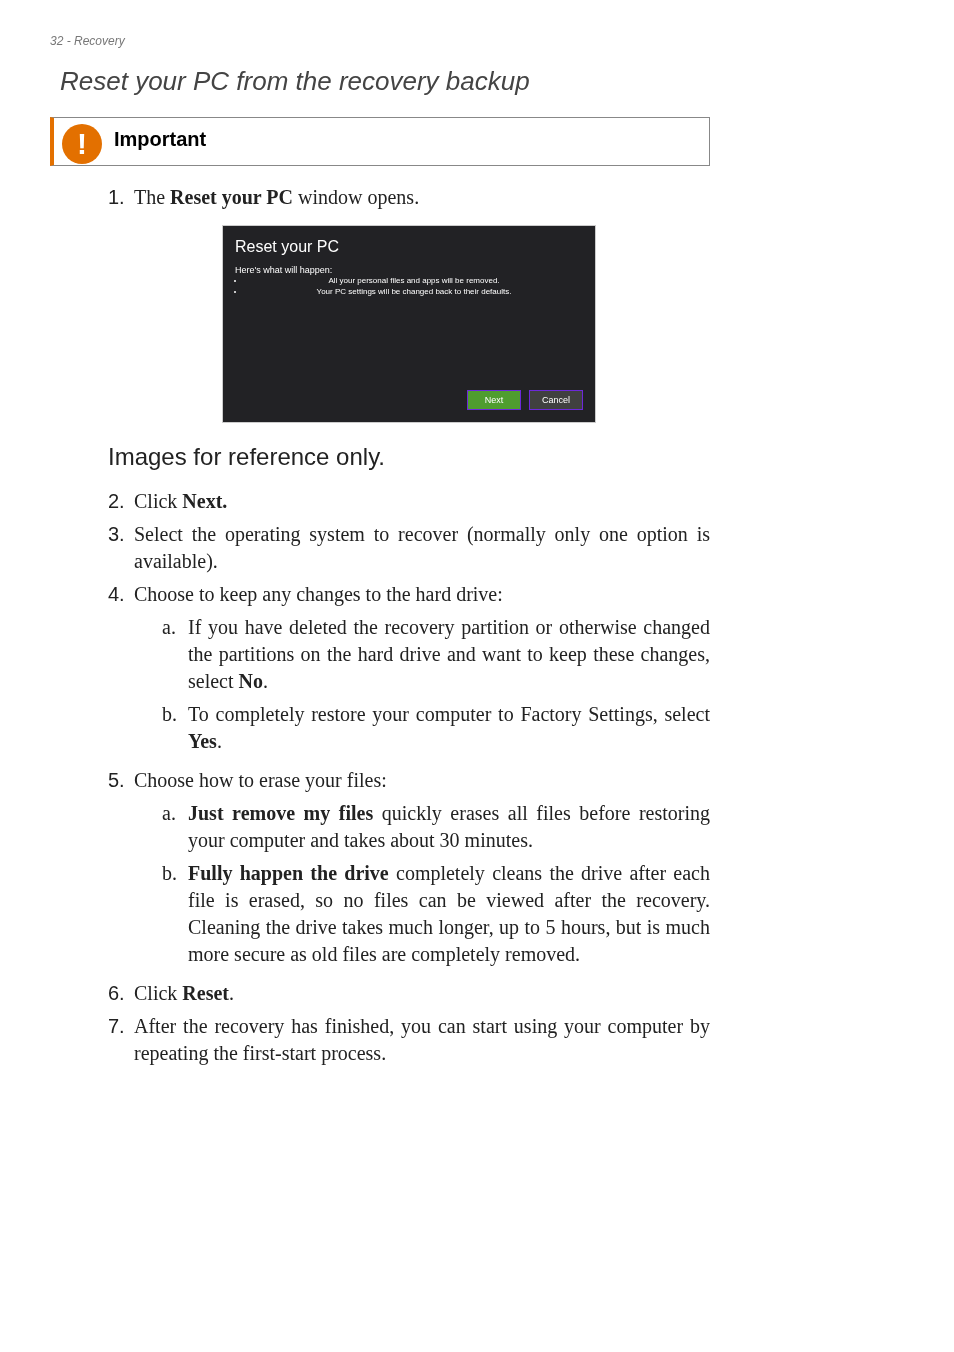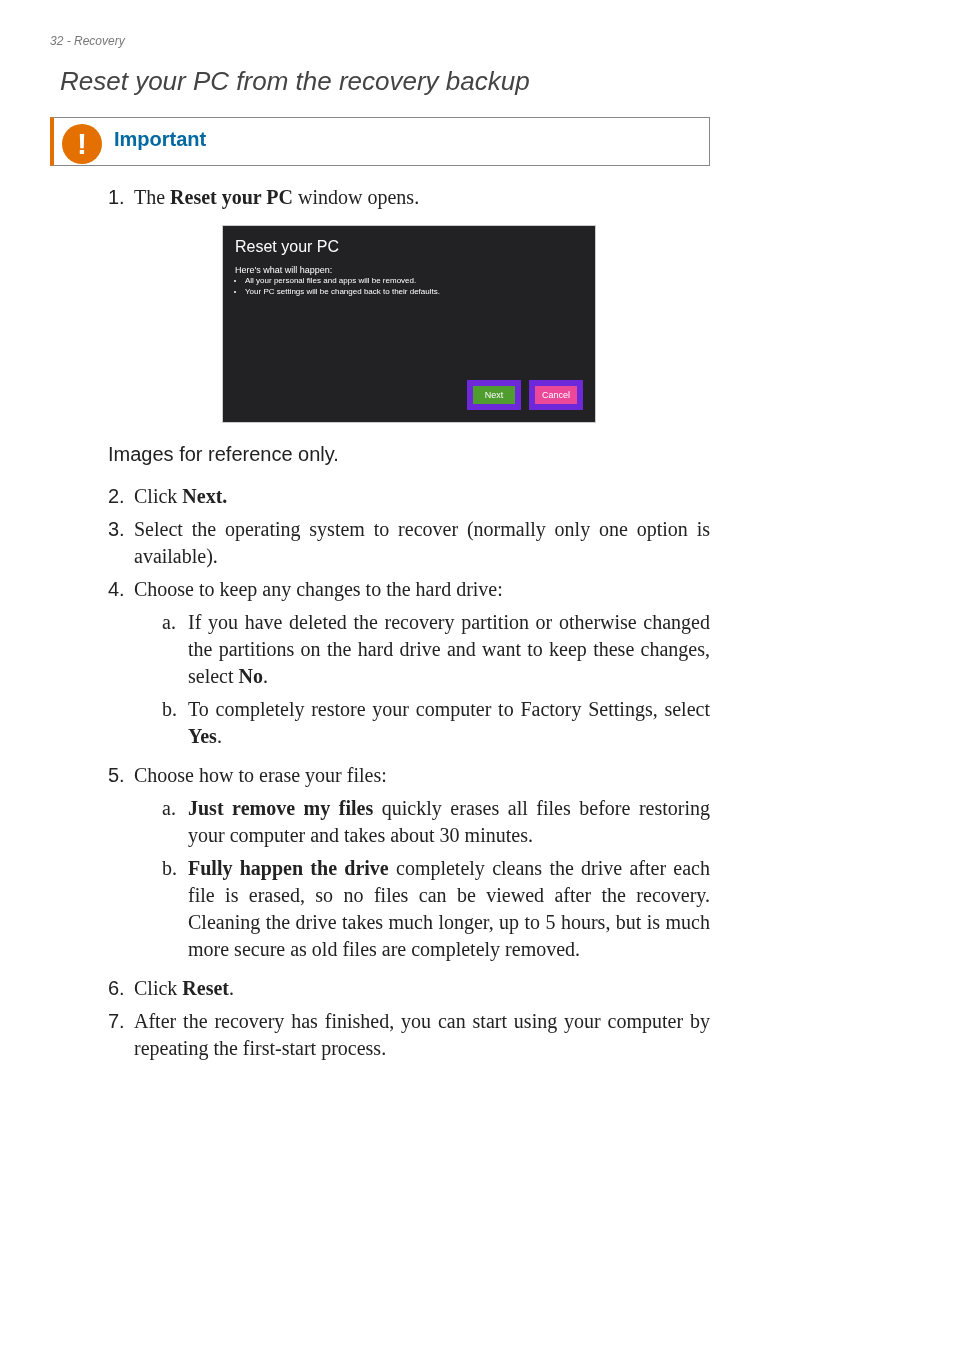--- a/index.html
+++ b/index.html
@@ -50,21 +50,21 @@
     align-items: center;
     justify-content: center;
   }
   .important-icon span {
     color: #fff;
     font-size: 30px;
     font-weight: 700;
     line-height: 1;
   }
   .important-title {
-    color: #0369a1;
+    color: #000000;
     font-weight: 700;
     font-size: 20px;
     margin-bottom: 2px;
   }
   .important-body {
     color: #e37000;
     font-weight: 700;
     font-size: 18px;
   }
 
@@ -85,21 +85,21 @@
   }
   .step-content {
     flex: 1;
     font-family: Liberation Serif, serif;
   }
   .step-inline { display: inline; }
   .bold { font-weight: 700; }
 
   .subnote {
     margin: 4px 0 15px 0;
-    font-size: 20px;
+    font-size: 24px;
   }
 
   .substeps {
     margin-left: 28px;
   }
   .substep {
     display: flex;
     margin: 6px 0;
     text-align: justify;
   }
@@ -131,43 +131,44 @@
     margin-bottom: 6px;
   }
   .shot-sub {
     font-size: 9px;
   }
   .shot-ul {
     font-size: 8px;
     margin: 0;
     padding-left: 10px;
     list-style: disc;
+    text-align: center;
   }
   .shot-buttons {
     position: absolute;
     right: 12px;
     bottom: 12px;
     display: flex;
     gap: 8px;
   }
   .shot-btn {
     font-size: 9px;
     padding: 3px 0;
     width: 54px;
     text-align: center;
-    border: 6px solid #6d28d9;
+    border: 1px solid #6d28d9;
     box-sizing: border-box;
     cursor: default;
   }
   .shot-btn.next {
     background: #4f9d2f;
     color: #fff;
   }
   .shot-btn.cancel {
-    background: #ec4899;
+    background: #404040;
     color: #fff;
   }
 </style>
 </head>
 <body>
 
 <div class="page">
 
   <div class="page-header">32 - Recovery</div>
 

